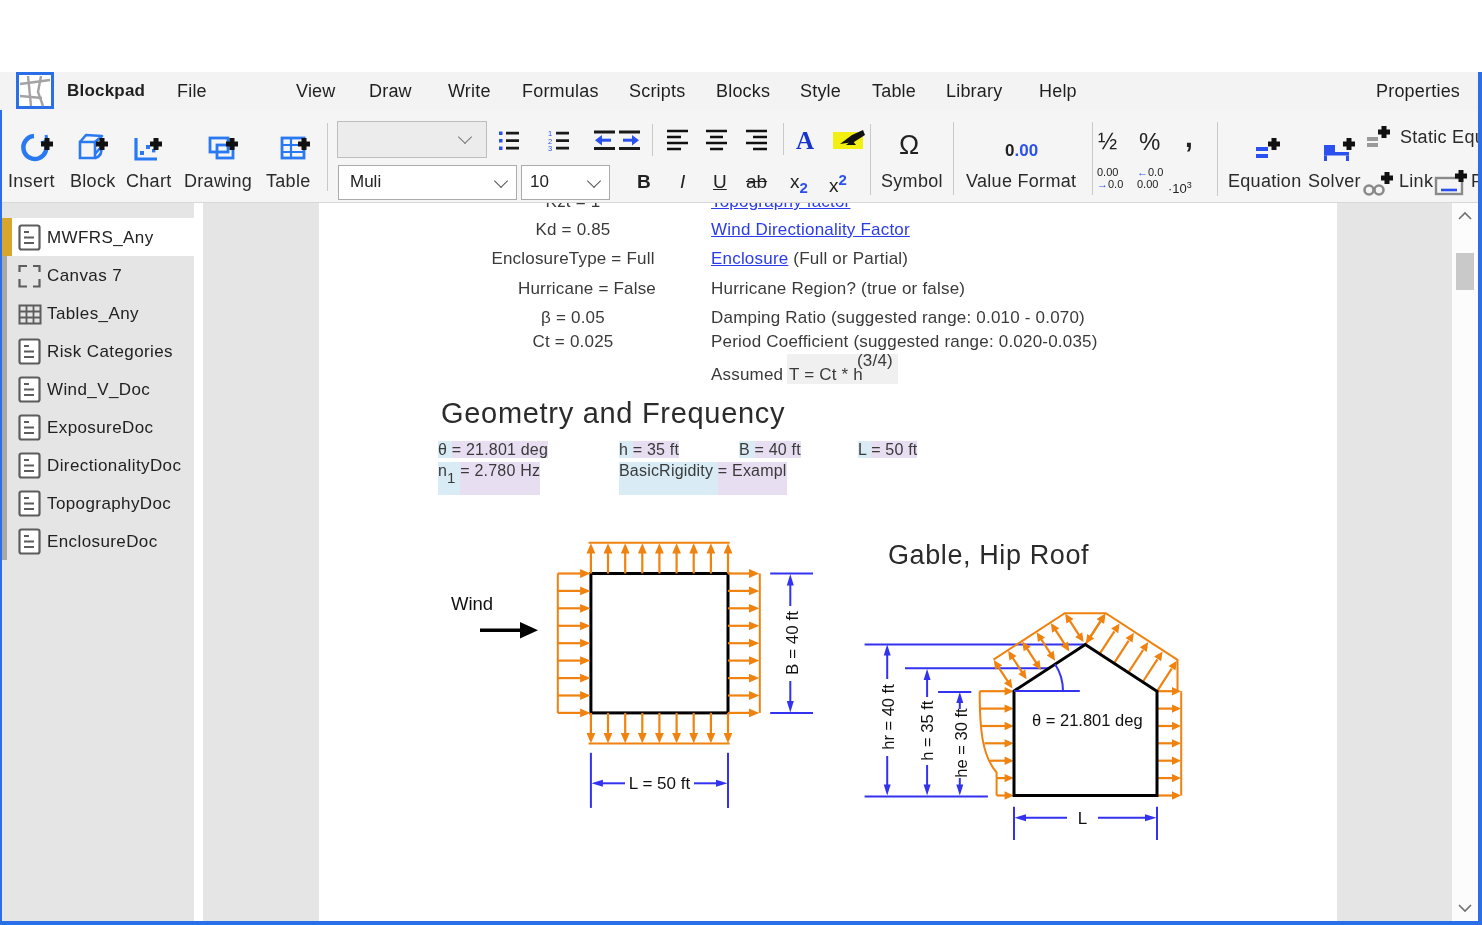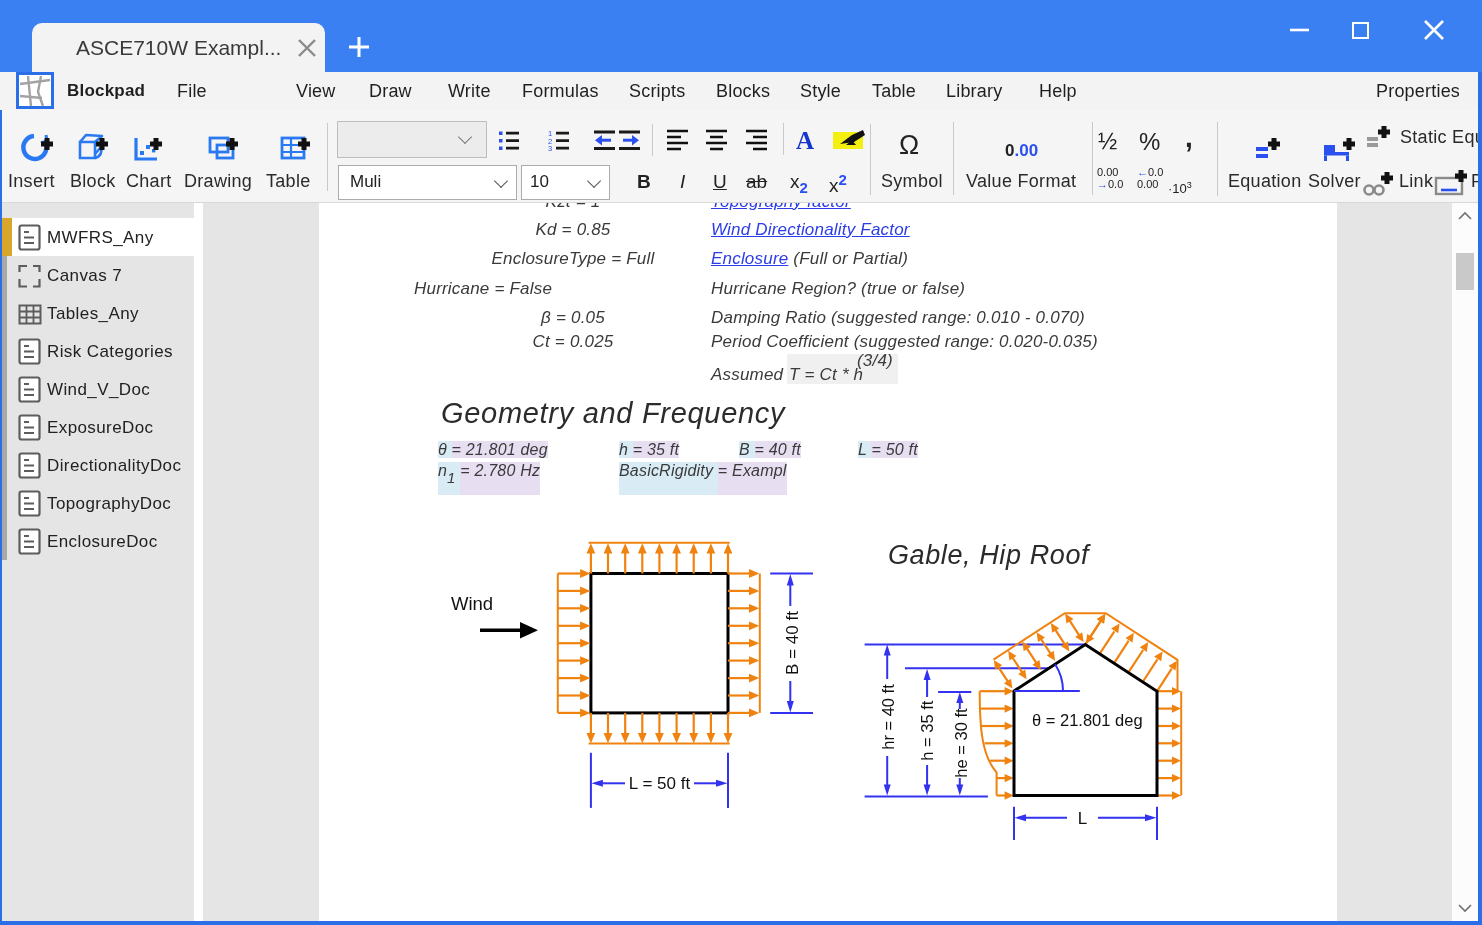--- a/index.html
+++ b/index.html
@@ -28,47 +28,28 @@
 #content{position:absolute;left:2px;top:203px;width:1476px;height:718px;background:#fff;overflow:hidden;}
 #sidebar{position:absolute;left:0px;top:0px;width:192px;height:718px;background:#e5e5e5;}
 #sidestrip{position:absolute;left:0px;top:15px;width:5px;height:342px;background:#a8a8a8;}
 .srow{position:absolute;left:0px;width:192px;height:38px;}
 .srowtext{position:absolute;left:45px;font-size:17px;letter-spacing:0.4px;color:#222;}
 #docmargin{position:absolute;left:201px;top:0px;width:1249px;height:718px;background:#e5e5e5;}
 #page{position:absolute;left:317px;top:0px;width:1018px;height:718px;background:#fff;}
 
 #vscroll{position:absolute;left:1450px;top:0px;width:26px;height:718px;background:#fcfcfc;}
 #vthumb{position:absolute;left:4px;top:50px;width:18px;height:37px;background:#c9c9c9;}
-.doc{position:absolute;font-size:17px;letter-spacing:0.2px;color:#3a3a3a;white-space:nowrap;font-style:italic;}
+.doc{position:absolute;font-size:17px;letter-spacing:0.2px;color:#3a3a3a;white-space:nowrap;}
 .lnk{color:#2b3ce8;text-decoration:underline;}
 .hlb{background:#d9ecf5;}
 .hlp{background:#e7def1;}
 </style>
 </head>
 <body>
 <div id="win">
-  <div id="titlebar">
-    <div id="tab"></div>
-    <div id="tabtext">ASCE710W Exampl...</div>
-    <svg class="abs" style="left:297px;top:38px" width="20" height="20">
-        <path d="M2 2 L18 18 M18 2 L2 18" stroke="#8a8a8a" stroke-width="2.4" fill="none"></path>
-      </svg>
-    <svg id="plus" width="22" height="22">
-        <path d="M11 1 L11 21 M1 11 L21 11" stroke="#fff" stroke-width="3" fill="none"></path>
-      </svg>
-    <svg class="abs" style="left:1290px;top:27px" width="20" height="8">
-        <path d="M0 3 L19 3" stroke="#fff" stroke-width="2.6"></path>
-      </svg>
-    <svg class="abs" style="left:1352px;top:22px" width="18" height="18">
-        <rect x="1" y="1" width="15" height="15" fill="none" stroke="#fff" stroke-width="2"></rect>
-      </svg>
-    <svg class="abs" style="left:1424px;top:20px" width="20" height="20">
-        <path d="M1 1 L19 19 M19 1 L1 19" stroke="#fff" stroke-width="2.6" fill="none"></path>
-      </svg>
-  </div>
   <div id="menubar">
     <svg class="abs" style="left:16px;top:0px" width="38" height="37">
       <rect x="1.5" y="1.5" width="35" height="34" fill="#fff" stroke="#2a6ee8" stroke-width="3"></rect>
       <g stroke="#a3a3a3" stroke-width="2.4" fill="none">
         <path d="M4 12 L34 8"></path>
           <path d="M4 24 L26 26"></path>
         <path d="M12 4 L15 34"></path>
           <path d="M25 4 L22 20 L27 34"></path>
       </g>
     </svg>
@@ -300,21 +281,21 @@
     </div>
     <div id="docmargin"></div>
     <div id="page"></div>
     <div id="docbody">
       <div class="doc" style="left:421px;top:-11px;width:300px;text-align:center">Kzt = 1</div>
       <div class="doc" style="left:709px;top:-11px"><span class="lnk">Topography factor</span></div>
       <div class="doc" style="left:421px;top:17px;width:300px;text-align:center">Kd = 0.85</div>
       <div class="doc" style="left:709px;top:17px"><span class="lnk">Wind Directionality Factor</span></div>
       <div class="doc" style="left:421px;top:46px;width:300px;text-align:center">EnclosureType = Full</div>
       <div class="doc" style="left:709px;top:46px"><span class="lnk">Enclosure</span> (Full or Partial)</div>
-      <div class="doc" style="left:412px;top:76px;width:300px;">Hurricane = False</div>
+      <div class="doc" style="left:435px;top:76px;width:300px;text-align:center">Hurricane = False</div>
       <div class="doc" style="left:709px;top:76px">Hurricane Region? (true or false)</div>
       <div class="doc" style="left:421px;top:105px;width:300px;text-align:center">β = 0.05</div>
       <div class="doc" style="left:709px;top:105px">Damping Ratio (suggested range: 0.010 - 0.070)</div>
       <div class="doc" style="left:421px;top:129px;width:300px;text-align:center">Ct = 0.025</div>
       <div class="doc" style="left:709px;top:129px">Period Coefficient (suggested range: 0.020-0.035)</div>
       <div class="abs" style="left:785px;top:151px;width:111px;height:30px;background:#f0f0f0"></div>
         <div class="doc" style="left:709px;top:162px">Assumed</div>
         <div class="doc" style="left:787px;top:162px">T = Ct * h</div>
         <div class="doc" style="left:855px;top:148px;font-size:17px">(3/4)</div>
       <div class="doc" style="left:439px;top:194px;font-size:29px;letter-spacing:0.7px;color:#2b2b2b">Geometry and Frequency</div>

